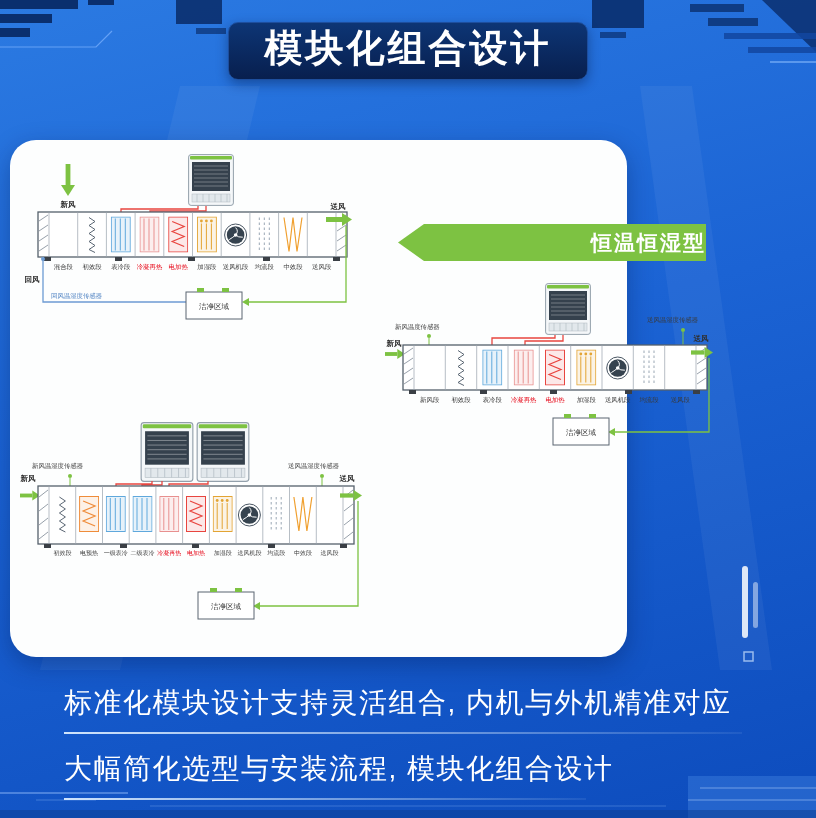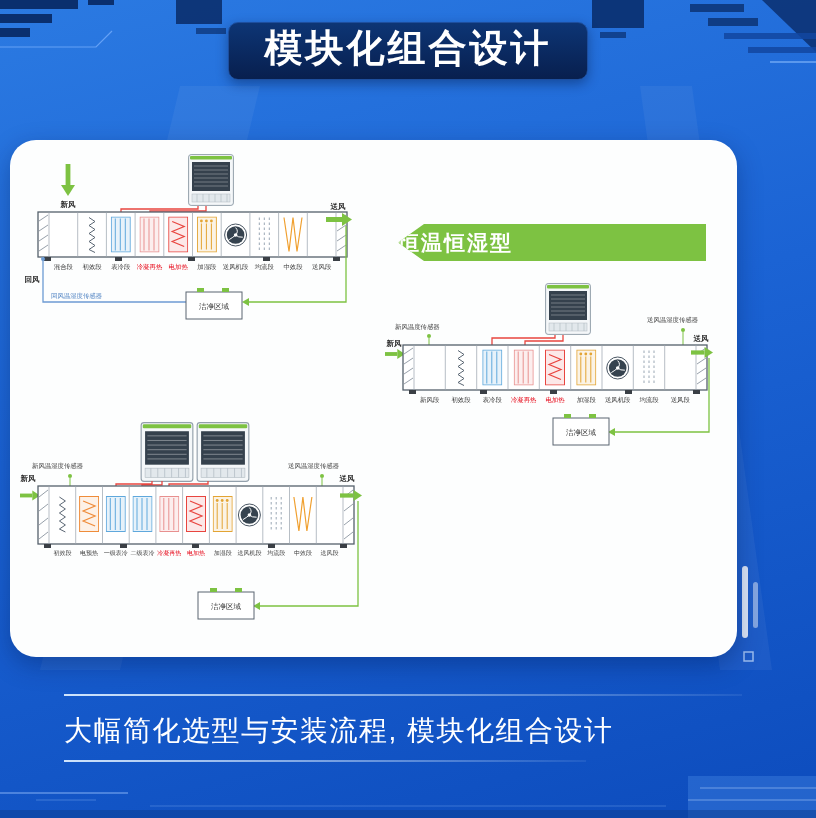--- a/index.html
+++ b/index.html
@@ -12,28 +12,28 @@
   .bg-decor{position:absolute;left:0;top:0;z-index:0}
   .title-banner{
     position:absolute;left:228px;top:22px;width:360px;height:58px;z-index:2;
     background:linear-gradient(180deg,#0d3575,#081f4e);
     border:1px solid #1d4e9e;border-radius:10px;
     display:flex;align-items:flex-start;justify-content:center;
     box-shadow:0 4px 12px rgba(0,20,60,.4);
   }
   .title-banner span{color:#fff;font-size:38px;font-weight:bold;letter-spacing:3px}
   .card{
-    position:absolute;left:10px;top:140px;width:727px;height:517px;z-index:1;
+    position:absolute;left:10px;top:140px;width:617px;height:517px;z-index:1;
     background:#fdfefe;border-radius:26px;
     box-shadow:0 8px 24px rgba(0,25,80,.35);
   }
   .type-banner{
     position:absolute;height:37px;background:#7dc242;color:#fff;
     font-weight:bold;font-size:21px;letter-spacing:2px;
-    display:flex;align-items:center;justify-content:flex-start;
+    display:flex;align-items:center;justify-content:flex-end;
   }
   .type-banner.left-arrow{clip-path:polygon(0 50%,26px 0,100% 0,100% 100%,26px 100%)}
   .type-banner.right-arrow{clip-path:polygon(0 0,calc(100% - 26px) 0,100% 50%,calc(100% - 26px) 100%,0 100%)}
   #banner-hengwen{left:388px;top:84px;width:308px}
   #banner-quanxinfeng{left:60px;top:218px;width:308px}
   #banner-diwen{left:388px;top:370px;width:308px}
   #diagram1{position:absolute;left:10px;top:12px;width:335px;height:192px}
   #diagram2{position:absolute;left:375px;top:140px;width:330px;height:182px}
   #diagram3{position:absolute;left:10px;top:278px;width:345px;height:212px}
   svg text{font-family:"Liberation Sans","DejaVu Sans",sans-serif}
@@ -342,16 +342,17 @@
       <rect x="178" y="174" width="56" height="27" class="clean-box"></rect>
       <rect x="190" y="170" width="7" height="4" fill="#7dc242"></rect>
       <rect x="215" y="170" width="7" height="4" fill="#7dc242"></rect>
       <text x="206" y="191" class="clean-label">洁净区域</text>
     </g>
   </svg>
 
 </div>
 
 <div class="footer">
+  <div class="line">标准化模块设计支持灵活组合, 内机与外机精准对应</div>
   <div class="underline" style="width:678px"></div>
   <div class="line">大幅简化选型与安装流程, 模块化组合设计</div>
   <div class="underline" style="width:522px"></div>
 </div>
 
 </body></html>

